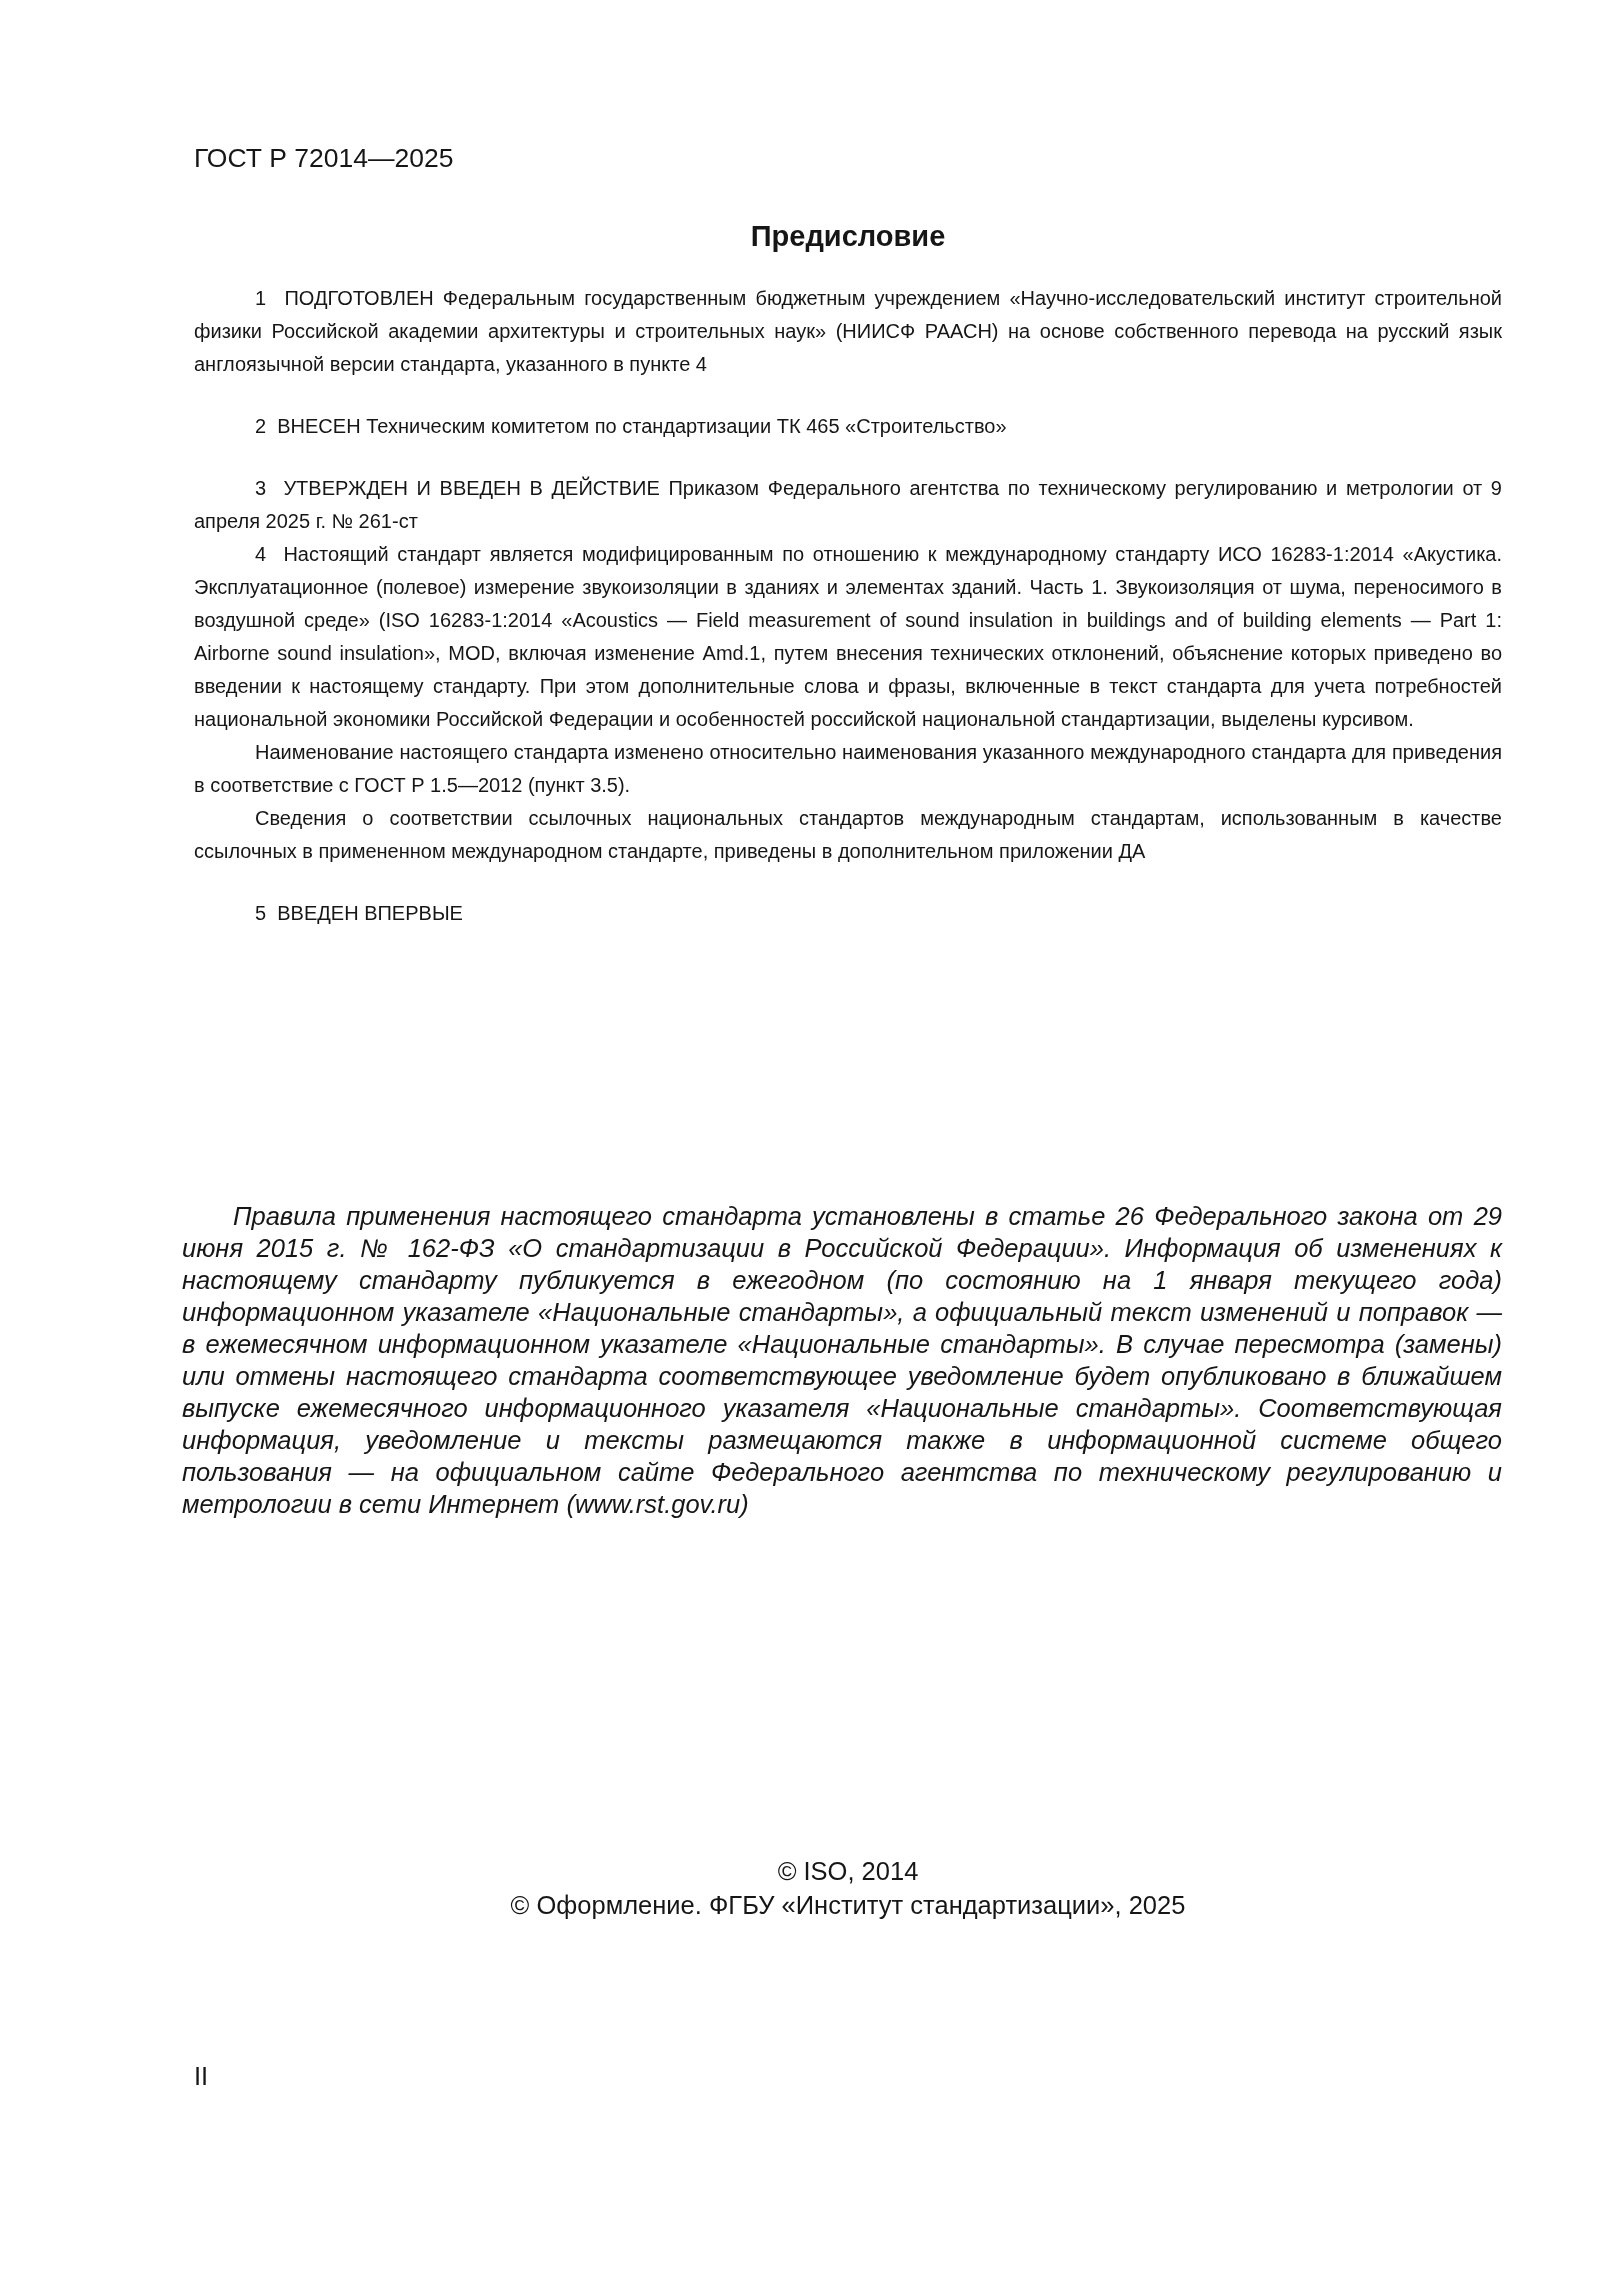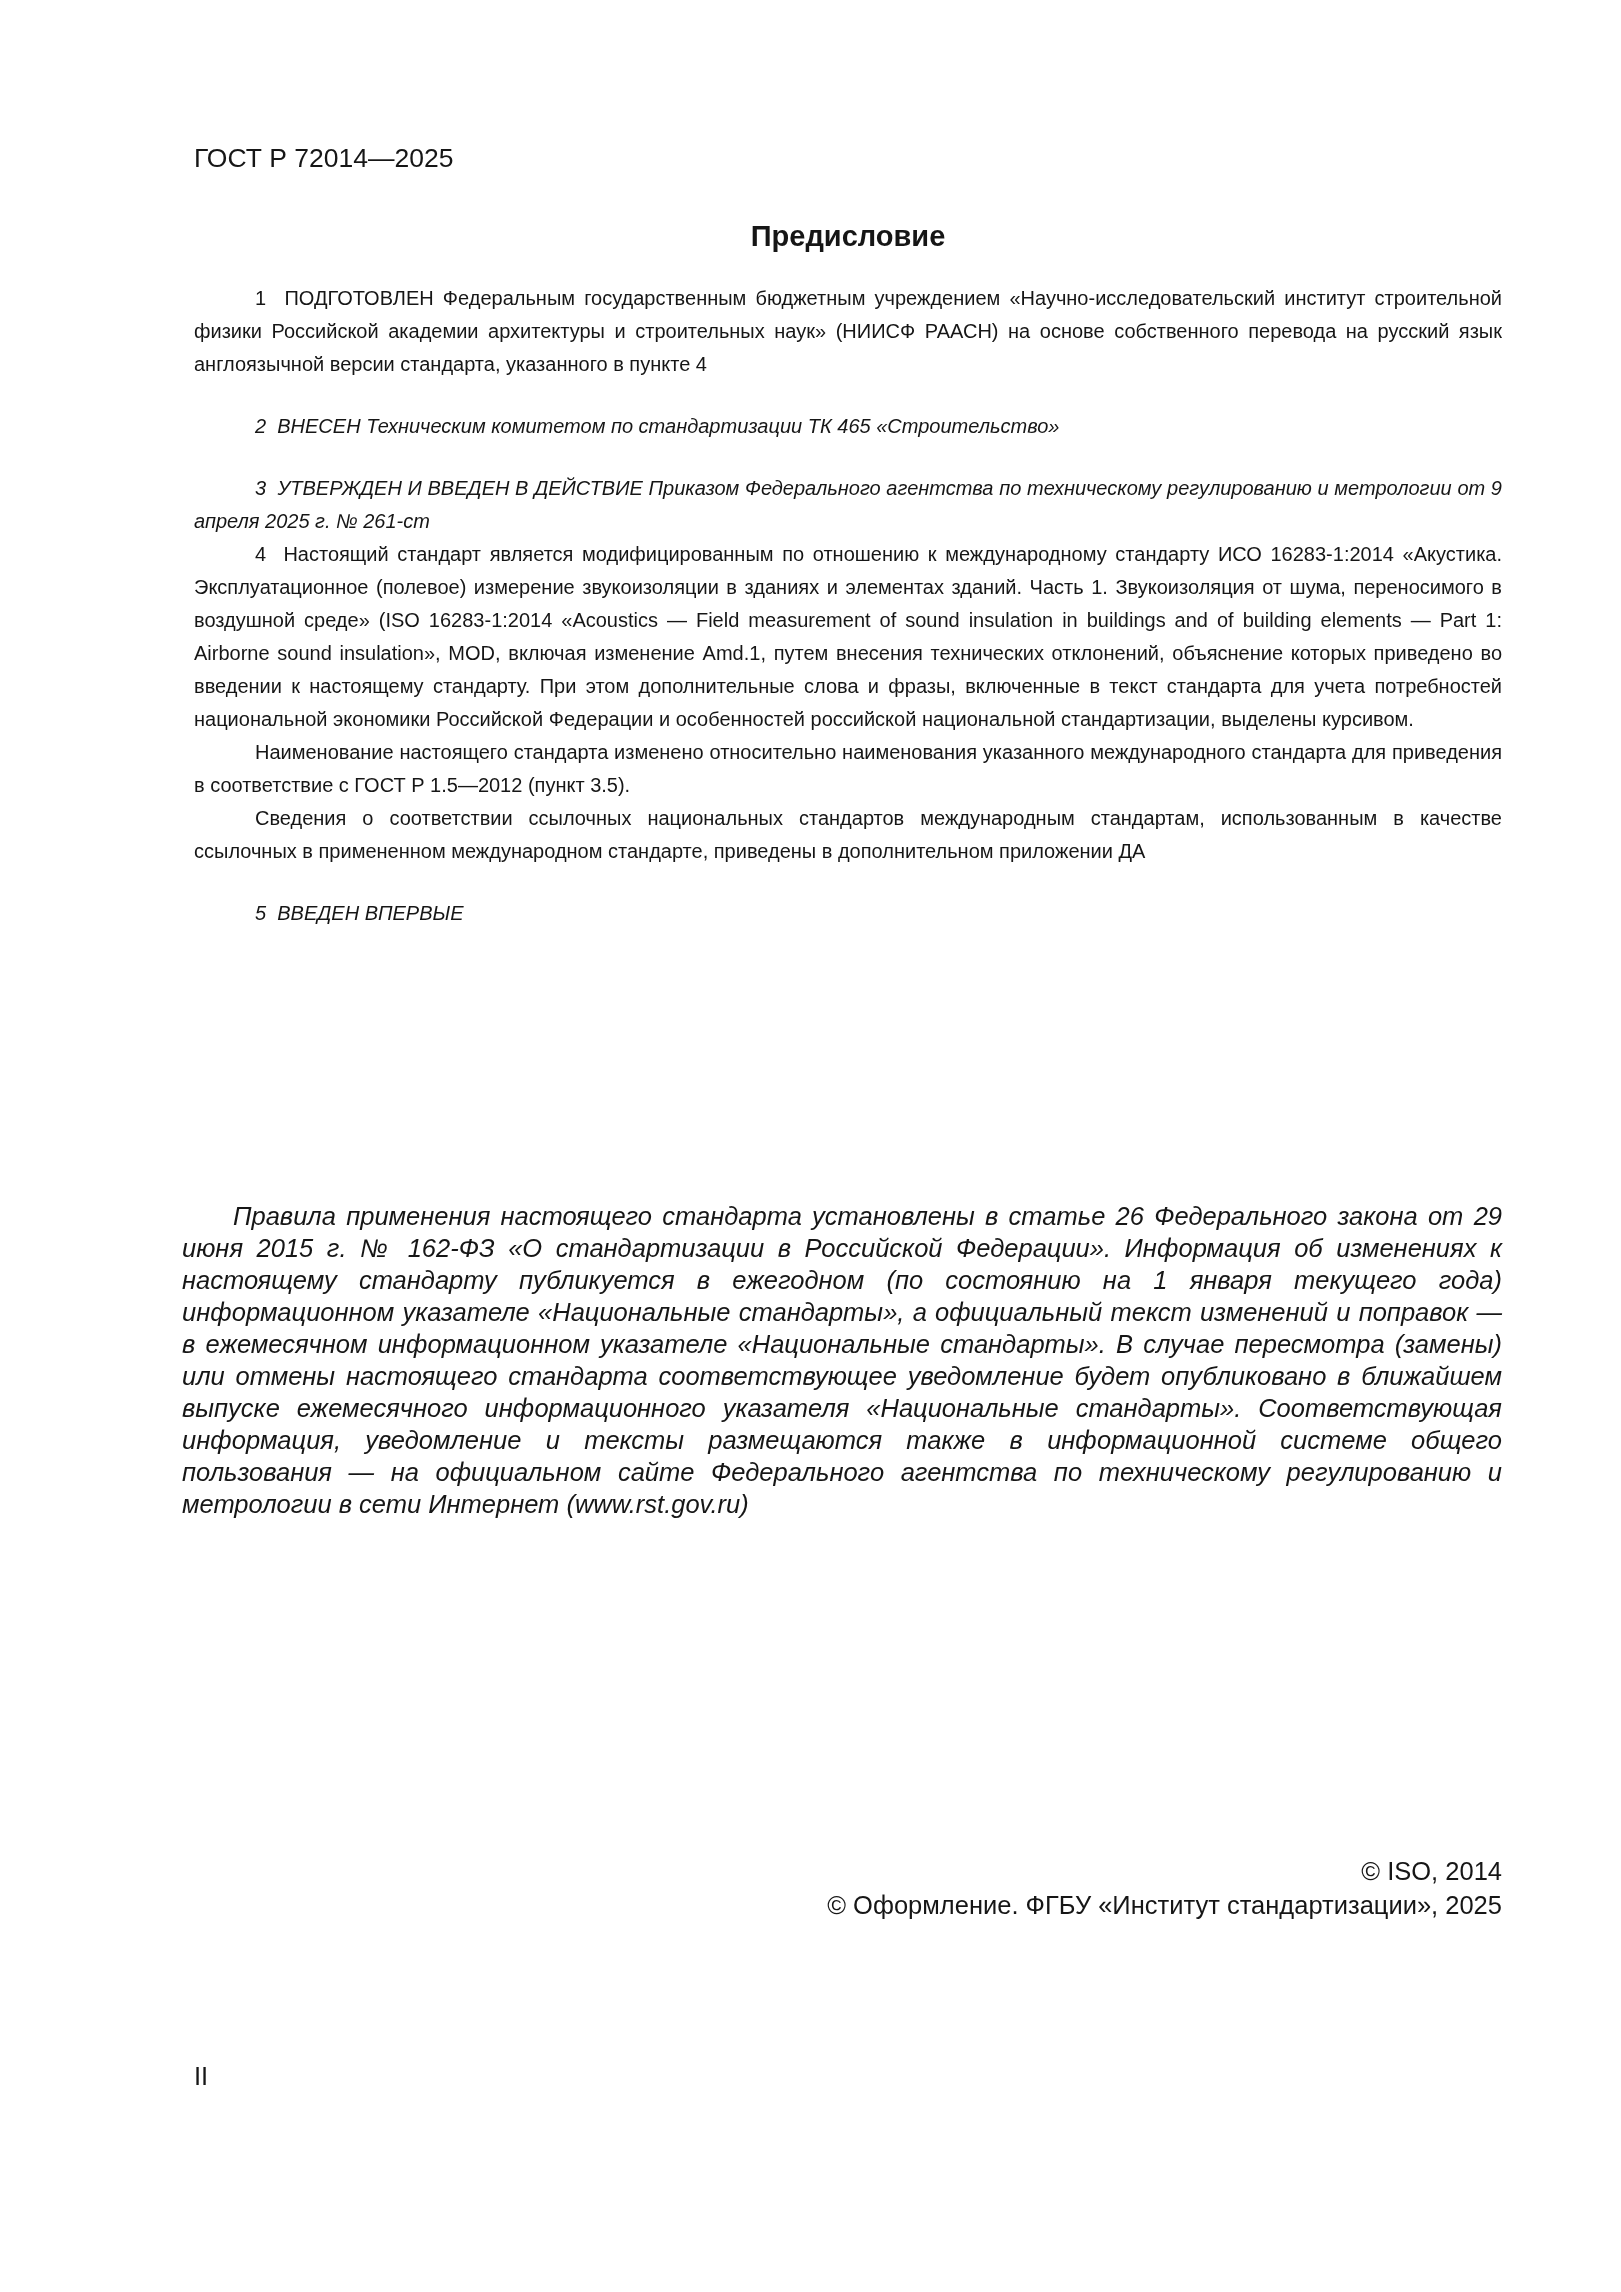--- a/index.html
+++ b/index.html
@@ -42,21 +42,21 @@
   }
   .para {
     margin: 0;
     font-size: 20px;
     line-height: 33px;
     text-align: justify;
     text-indent: 61px;
     hyphens: manual;
     -webkit-hyphens: manual;
   }
-  .gap { margin-top: 29px; font-style: italic; }
+  .gap { margin-top: 29px; }
   .gap-lg { }
   .legal-notice {
     position: absolute;
     left: 182px;
     top: 1200px;
     width: 1320px;
     font-size: 25.5px;
     line-height: 32px;
     font-style: italic;
     text-align: justify;
@@ -64,21 +64,21 @@
     hyphens: manual;
     -webkit-hyphens: manual;
   }
   .copyright {
     position: absolute;
     left: 194px;
     top: 1854px;
     width: 1308px;
     font-size: 25.5px;
     line-height: 34px;
-    text-align: right;
+    text-align: center;
   }
   .repro-notice {
     position: absolute;
     left: 186px;
     top: 1962px;
     width: 1313px;
   }
   .page-number {
     position: absolute;
     left: 194px;

